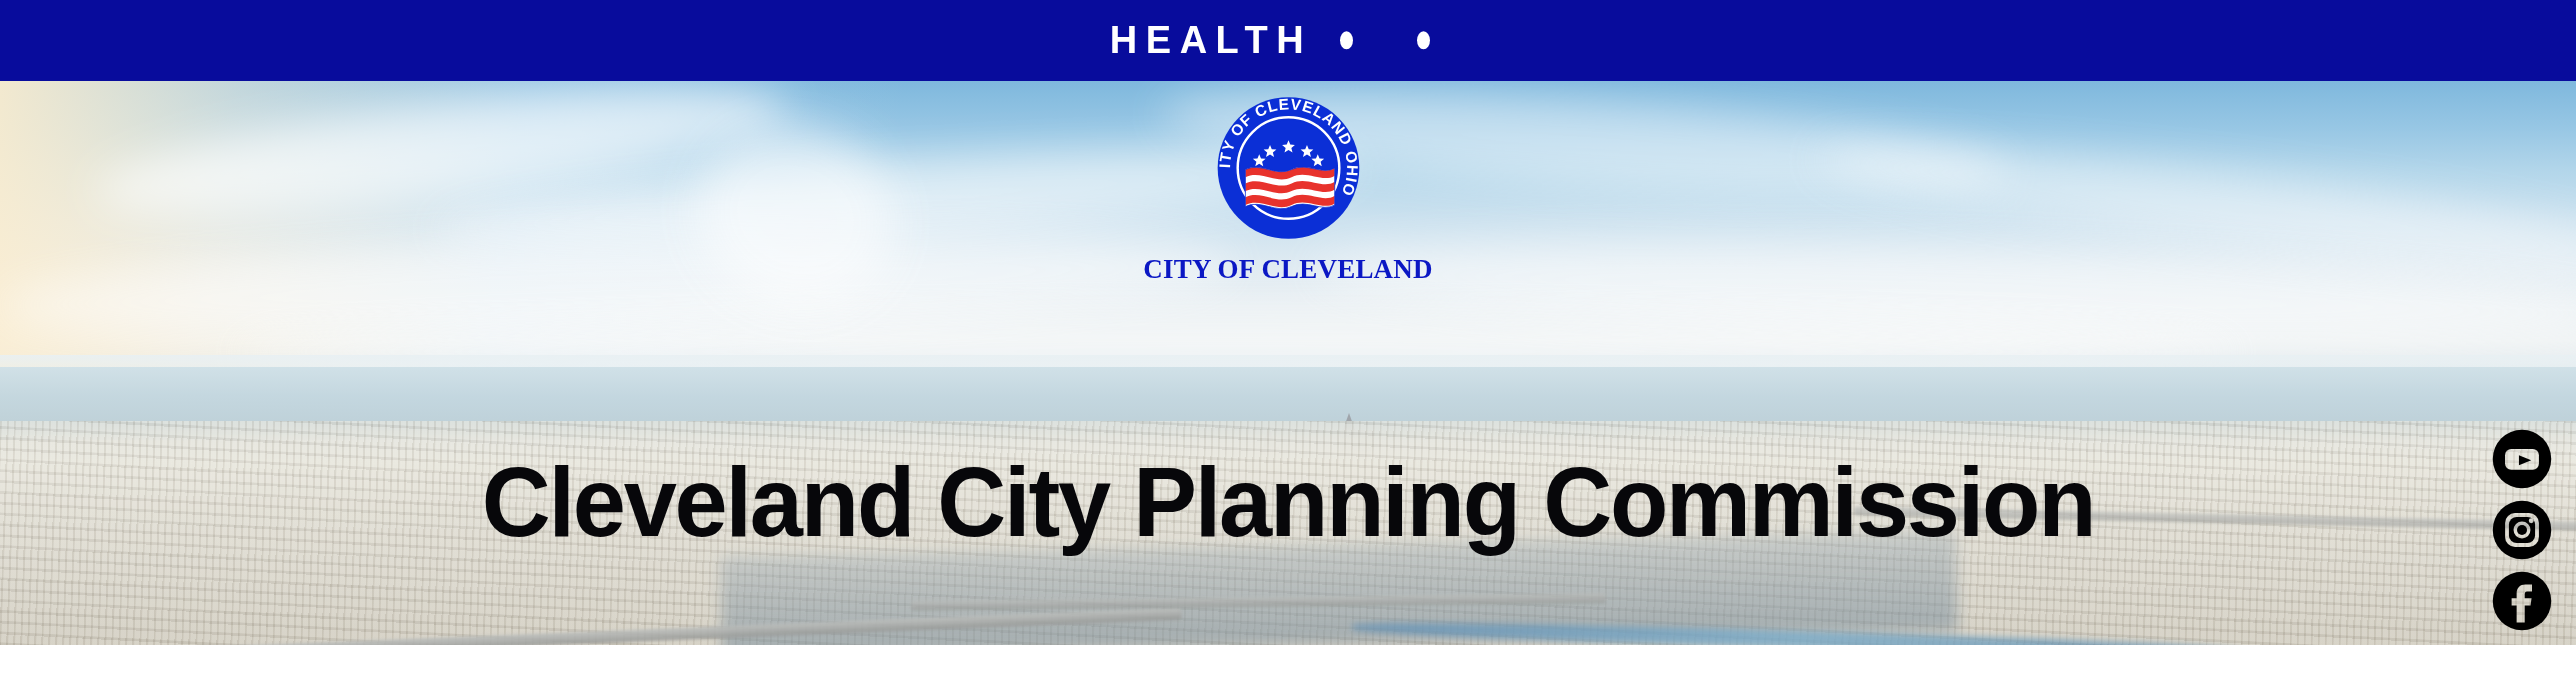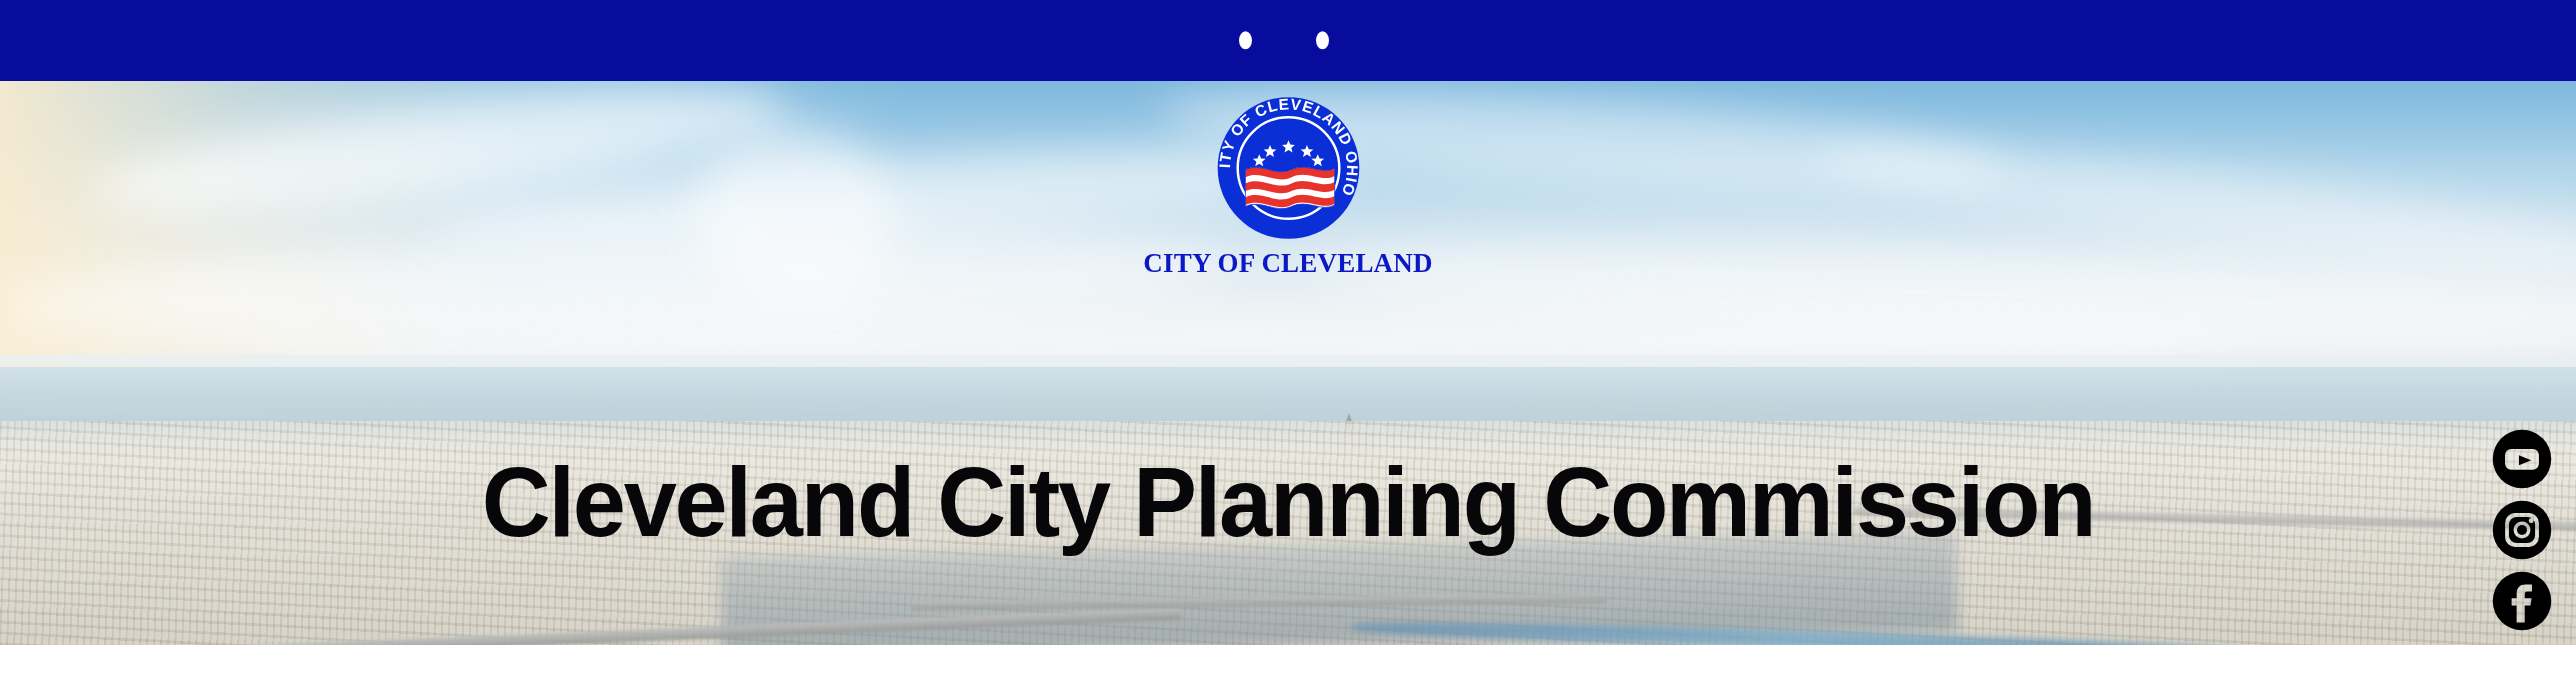--- a/index.html
+++ b/index.html
@@ -224,21 +224,21 @@
     position: absolute;
     left: 50%;
     top: 91px;
     transform: translateX(-50%);
     width: 355px;
     text-align: center;
     z-index: 20;
   }
   .seal { width: 154px; height: 154px; display: block; margin: 0 auto; }
   .logo-title {
-    margin-top: 4px;
+    margin-top: 10px;
     color: #0b18c4;
     font-family: "Liberation Serif", serif;
     font-weight: bold;
     font-size: 27px;
     letter-spacing: 0.2px;
     line-height: 1.05;
     white-space: nowrap;
   }
   .logo-sub {
     margin-top: 2.3px;
@@ -297,20 +297,21 @@
     z-index: 28;
   }
 </style>
 </head>
 <body>
 
 <div class="page">
 
   <div class="topbar">
     <div class="topbar-inner">
+      <span class="topbar-word">HEALTH</span>
       <span class="topbar-dot"></span>
       <span class="topbar-dot"></span>
     </div>
   </div>
 
   <div class="hero">
     <div class="sky"></div>
     <div class="cloud c1"></div>
     <div class="cloud c2"></div>
     <div class="cloud c3"></div>

